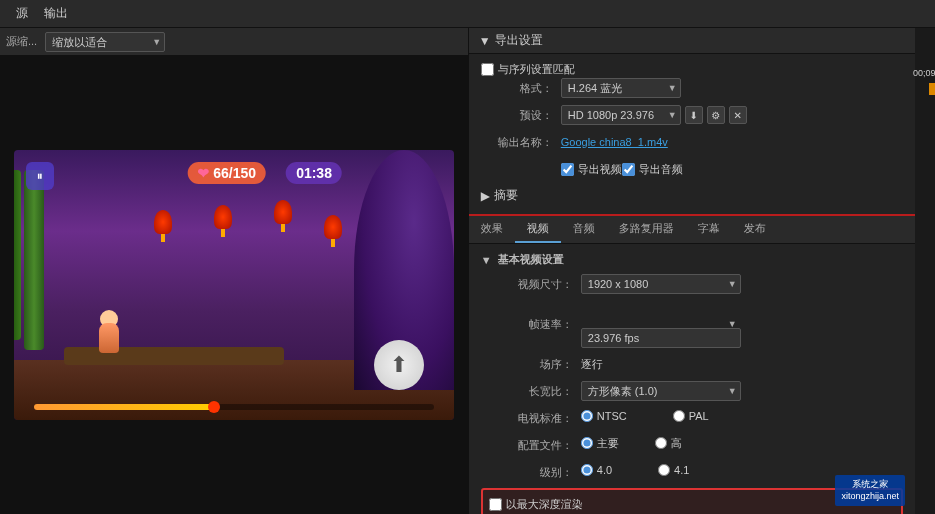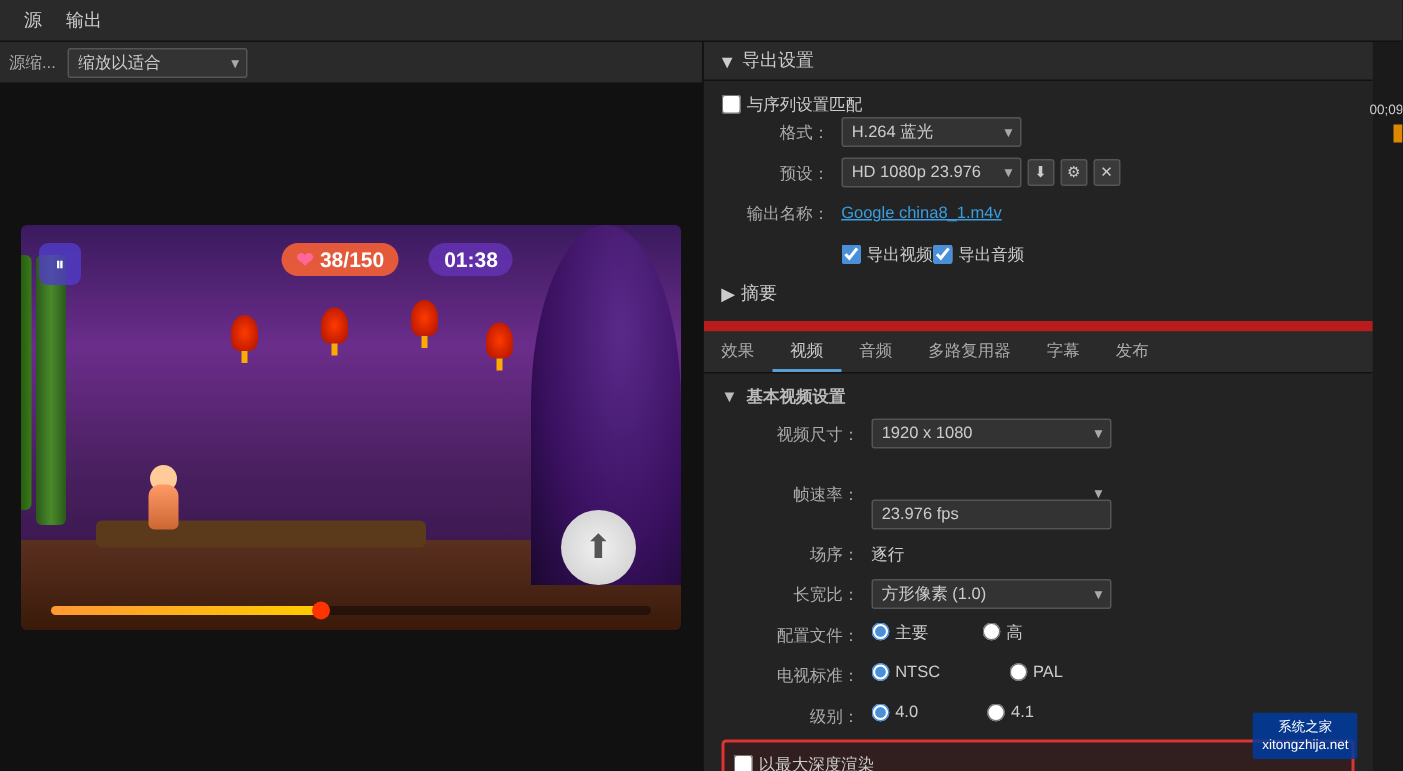--- a/index.html
+++ b/index.html
@@ -300,21 +300,21 @@
       width: 457px;
       background: #232323;
       display: flex;
       flex-direction: column;
       overflow-y: auto;
       border-left: 1px solid #111;
     }
 
     .panel-section {
       padding: 8px 12px;
-      border-bottom: 7px solid #b91c1c;
+      border-bottom: 2px solid #b91c1c;
     }
 
     .form-row {
       display: flex;
       align-items: center;
       margin-bottom: 5px;
       min-height: 22px;
     }
     .form-label {
       width: 80px;
@@ -519,21 +519,21 @@
         <div class="platform"></div>
 
         <div class="lantern lantern-1"></div>
         <div class="lantern lantern-2"></div>
         <div class="lantern lantern-3"></div>
         <div class="lantern lantern-4"></div>
 
         <div class="pause-btn">⏸</div>
 
         <div class="score-display">
-          <div class="score-badge">38/150</div>
+          <div class="score-badge">66/150</div>
           <div class="timer-badge">01:38</div>
         </div>
 
         <div class="character">
           <div class="char-head"></div>
           <div class="char-body"></div>
         </div>
 
         <div class="arrow-btn">⬆</div>
 
@@ -648,52 +648,52 @@
         <span class="form-value">逐行</span>
       </div>
 
       <div class="form-row">
         <span class="form-label form-label-wide">长宽比：</span>
         <div class="dropdown-wrapper">
           <select class="dropdown-field" style="min-width:160px;">
             <option value="方形像素 (1.0)">方形像素 (1.0)</option>
           </select>
           <span class="dropdown-arrow">▼</span>
+        </div>
+      </div>
+
+      <div class="form-row">
+        <span class="form-label form-label-wide">电视标准：</span>
+        <div class="radio-row">
+          <div class="radio-item">
+            <input type="radio" name="tv-standard" checked="" style="">
+            <span>NTSC</span>
+          </div>
+          <div class="radio-item" style="margin-left:30px;">
+            <input type="radio" name="tv-standard" style="">
+            <span>PAL</span>
+          </div>
         </div>
       </div>
 
       <div class="form-row">
         <span class="form-label form-label-wide">配置文件：</span>
         <div class="radio-row">
           <div class="radio-item">
             <input type="radio" name="profile" checked="" style="">
             <span>主要</span>
           </div>
           <div class="radio-item" style="margin-left:20px;">
             <input type="radio" name="profile" style="">
             <span>高</span>
           </div>
         </div>
       </div>
 
       <div class="form-row">
-        <span class="form-label form-label-wide">电视标准：</span>
-        <div class="radio-row">
-          <div class="radio-item">
-            <input type="radio" name="tv-standard" checked="" style="">
-            <span>NTSC</span>
-          </div>
-          <div class="radio-item" style="margin-left:30px;">
-            <input type="radio" name="tv-standard" style="">
-            <span>PAL</span>
-          </div>
-        </div>
-      </div>
-
-      <div class="form-row">
         <span class="form-label form-label-wide">级别：</span>
         <div class="radio-row">
           <div class="radio-item">
             <input type="radio" name="level" checked="" style="">
             <span>4.0</span>
           </div>
           <div class="radio-item" style="margin-left:30px;">
             <input type="radio" name="level" style="">
             <span>4.1</span>
           </div>

